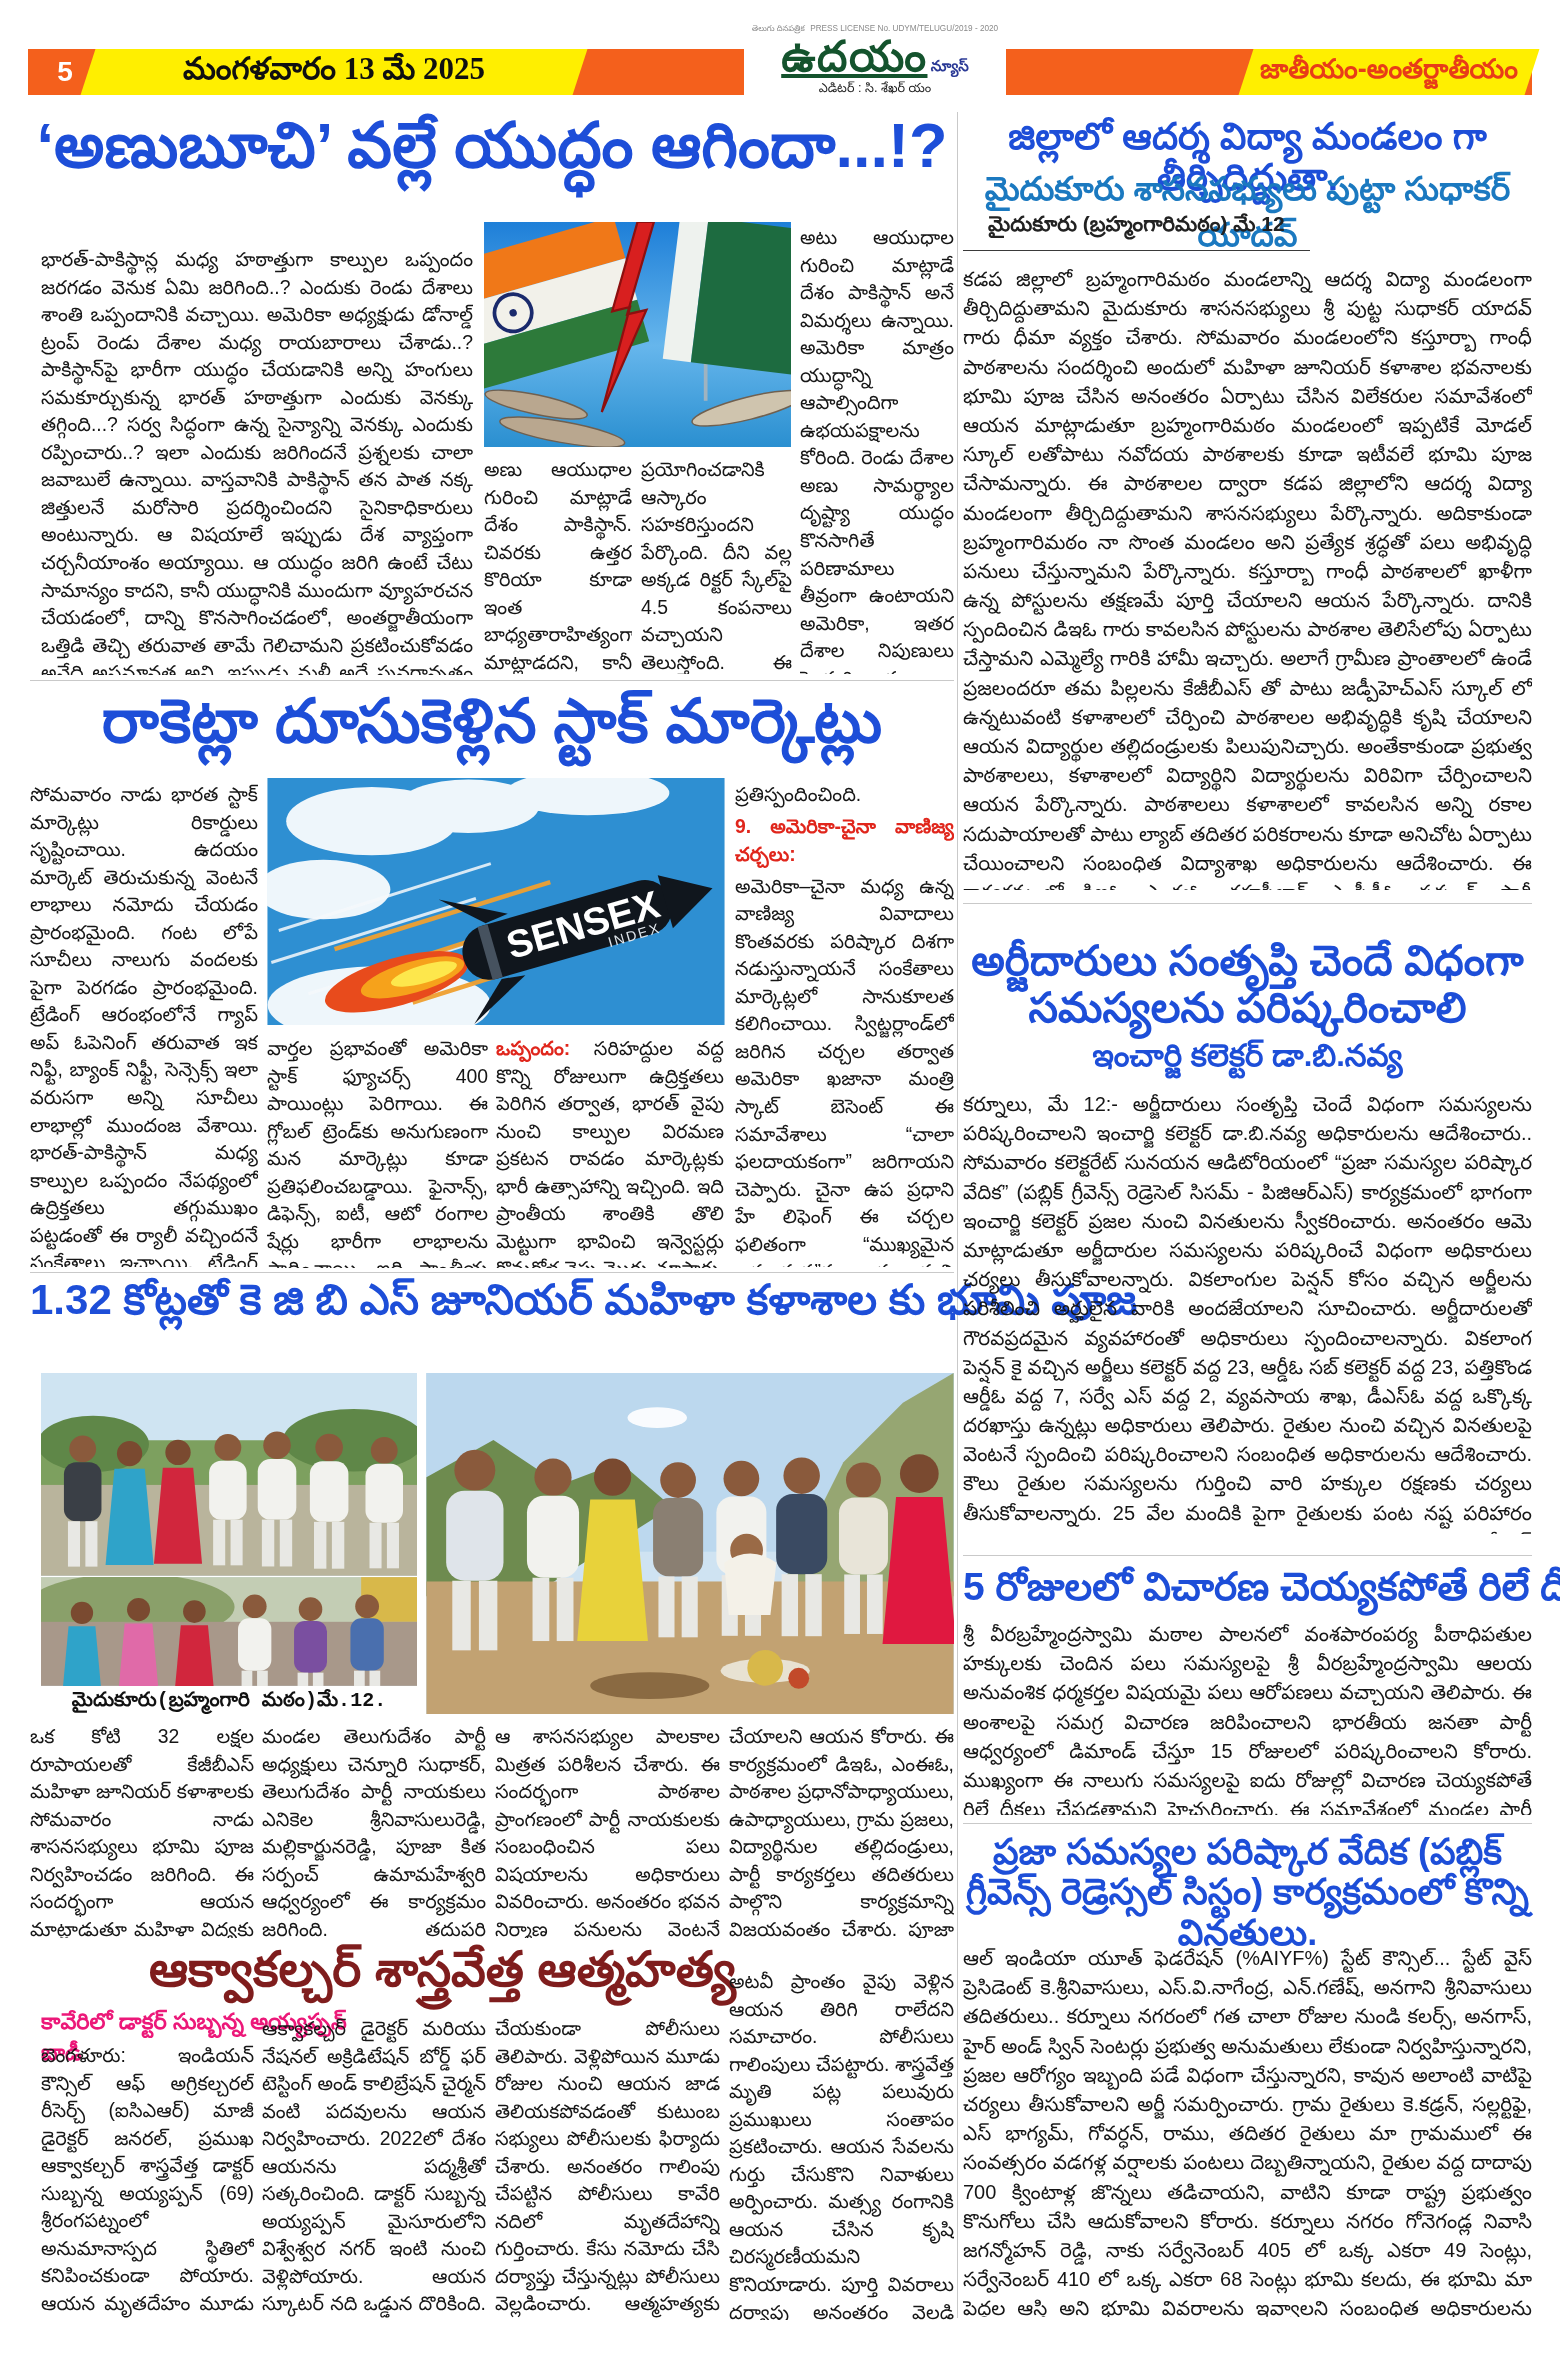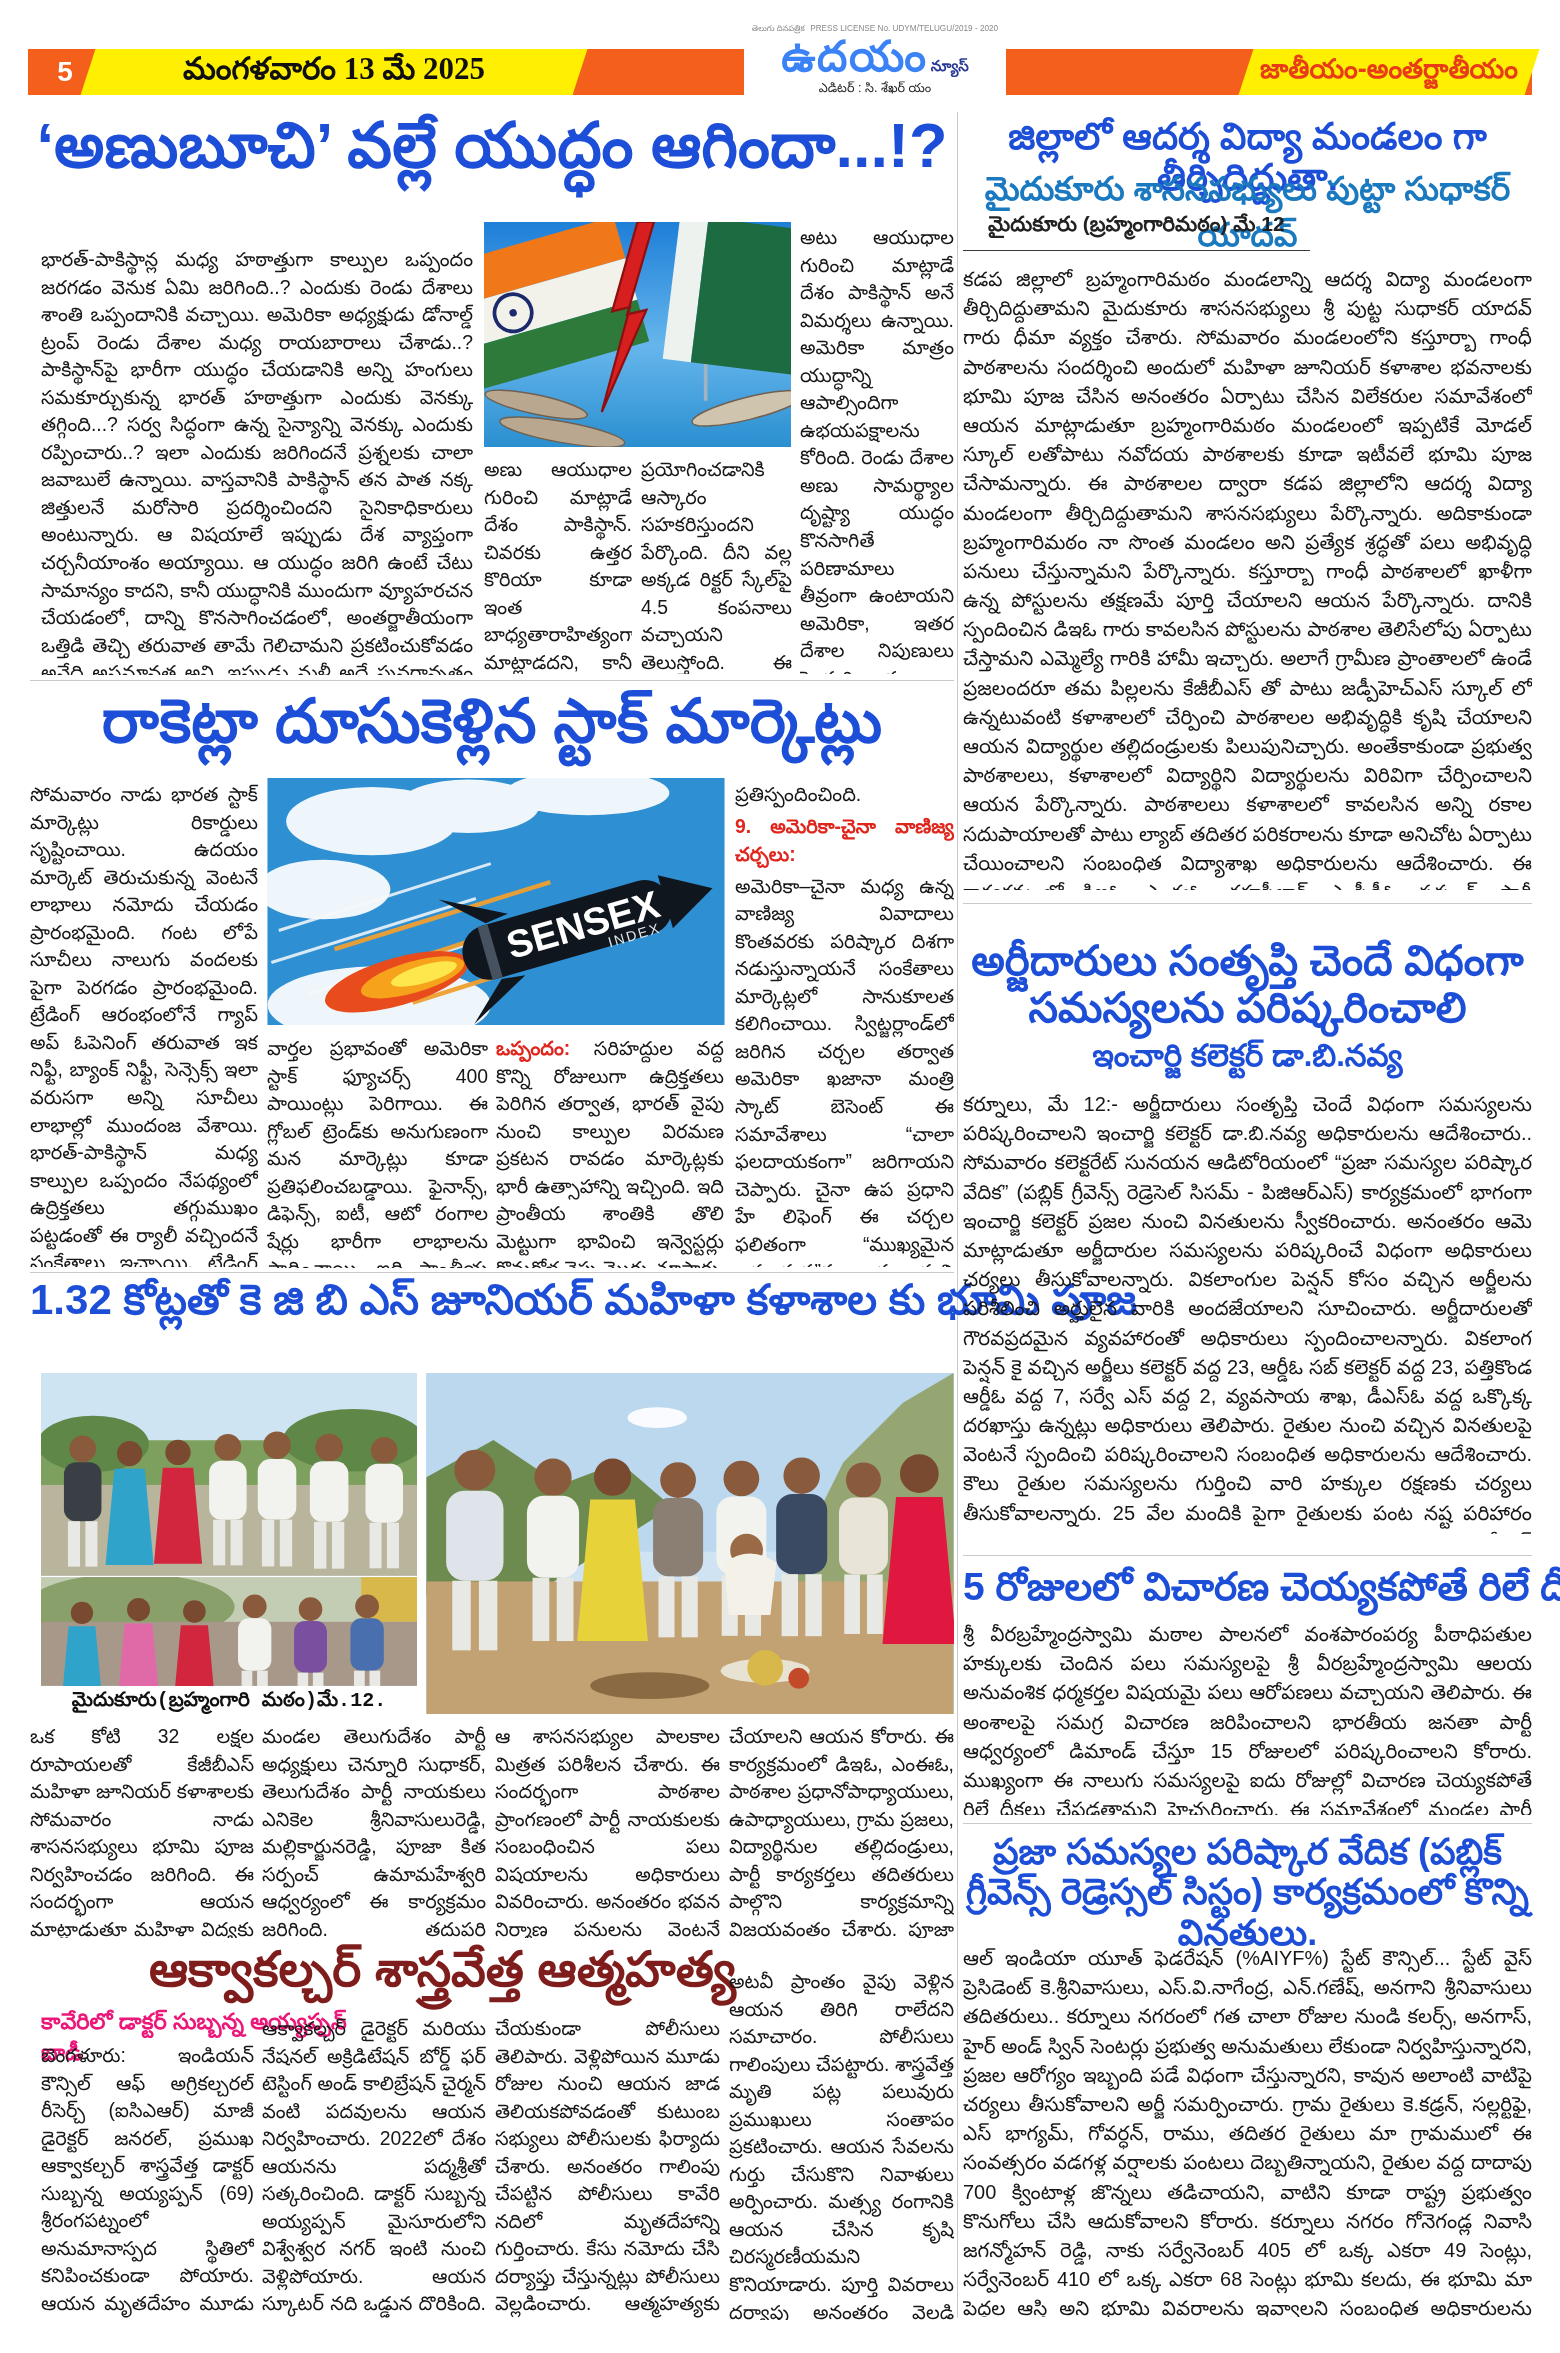--- a/index.html
+++ b/index.html
@@ -19,22 +19,22 @@
   .mast-bar{position:absolute;left:28px;top:49px;width:1504px;height:46px;background:#f4601c;}
   .mast-num{position:absolute;left:39px;top:52px;width:52px;height:40px;color:#fff;font-size:28px;
             font-weight:bold;display:flex;align-items:center;justify-content:center;}
   .band{position:absolute;top:49px;height:46px;background:#ffef00;transform:skewX(-18deg);}
   .band-inner{transform:skewX(18deg);width:100%;height:100%;display:flex;align-items:center;justify-content:center;}
   .mast-date{font-family:"Liberation Serif",serif;font-size:31px;font-weight:bold;color:#101010;}
   .mast-section{font-size:27px;font-weight:800;color:#e83c18;}
   .logo-area{position:absolute;left:744px;top:22.4px;width:262px;height:98px;background:#fff;
              display:flex;flex-direction:column;align-items:center;justify-content:flex-start;}
   .logo-tiny{width:94%;display:flex;justify-content:space-between;font-size:8.2px;color:#8a8a8a;margin-top:1.5px;}
-  .logo-main{font-size:43px;font-weight:800;color:#3b82f6;line-height:1.02;letter-spacing:1.5px;
-             text-shadow:0 0 1.5px #ffffff;}
+  .logo-main{font-size:43px;font-weight:800;color:#14532d;line-height:1.02;letter-spacing:1.5px;
+             text-shadow:0 0 1.5px #ffffff;text-decoration:underline;}
   .logo-sub{font-size:15px;font-weight:bold;color:#2b3a96;vertical-align:middle;}
   .logo-editor{font-size:12.7px;color:#1d1d1d;margin-top:2.2px;}
   .dateline-wrap{position:absolute;text-align:left;}
   .dateline{display:inline-block;font-size:21px;font-weight:bold;color:#222;
             border-bottom:1.5px solid #3a3a3a;padding:0 25px 9px 25px;}
   .caption{position:absolute;font-size:20px;font-weight:bold;color:#111;text-align:center;font-family:Liberation Mono, monospace;}
   .kicker{position:absolute;font-size:22.4px;font-weight:bold;color:#ec1879;}
   .hl-black{position:absolute;color:#7f1d1d;font-weight:800;text-align:center;line-height:1.05;}
 </style>
 </head>

